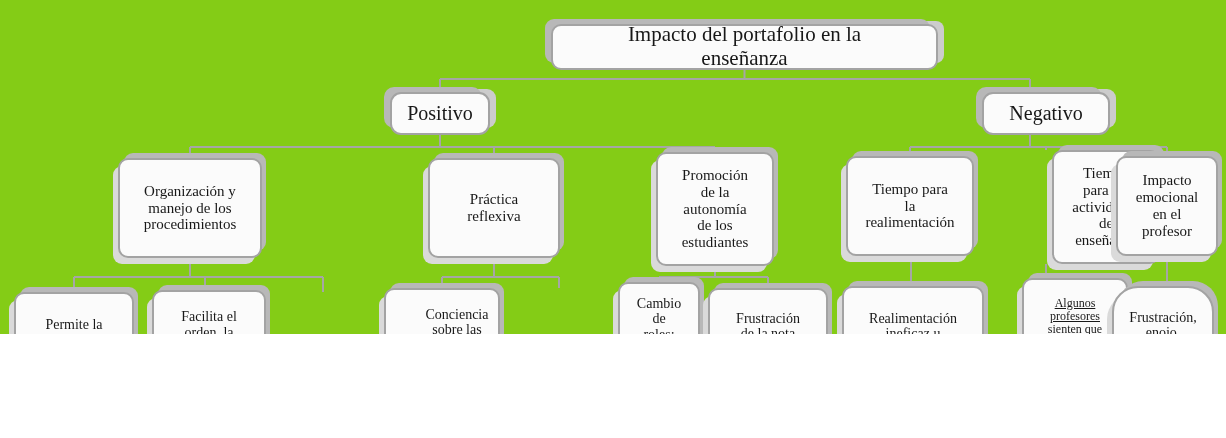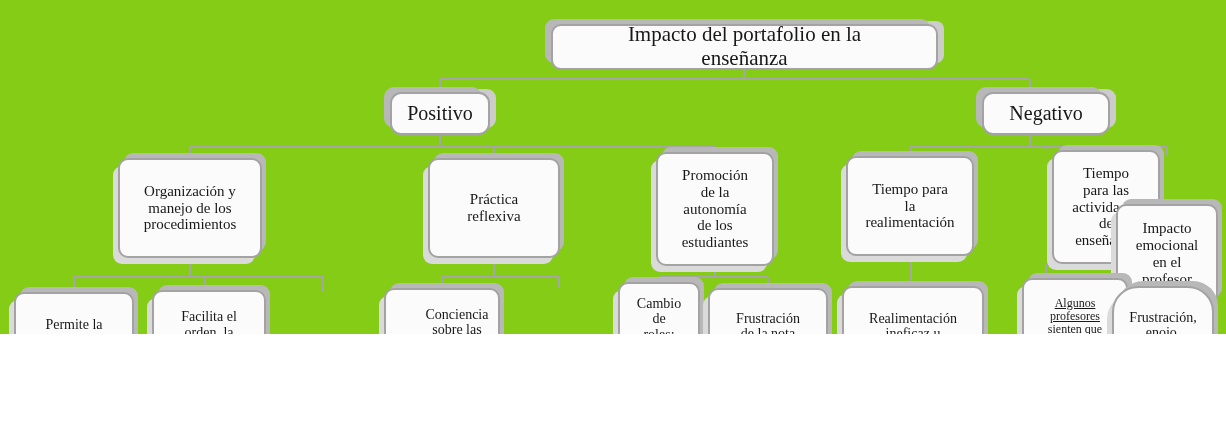--- a/index.html
+++ b/index.html
@@ -71,21 +71,21 @@
 de los
 estudiantes</div>
   <div class="node lvl2" style="left:846px;top:156px;width:128px;height:100px;">Tiempo  para
 la
 realimentación</div>
   <div class="node lvl2" style="left:1052px;top:150px;width:108px;height:114px;">Tiempo
 para las
 actividades
 de
 enseñanza</div>
-  <div class="node lvl2" style="left:1116px;top:156px;width:102px;height:100px;margin-top:48px;">Impacto
+  <div class="node lvl2" style="left:1116px;top:156px;width:102px;height:100px;">Impacto
 emocional
 en el
 profesor</div>
 
   <div class="node lvl3" style="left:14px;top:292px;width:120px;height:112px;">Permite la
 compilación
 de trabajos
 (modelo)</div>
   <div class="node lvl3" style="left:152px;top:290px;width:114px;height:132px;font-family:Liberation Serif, serif;">Facilita el
 orden, la

